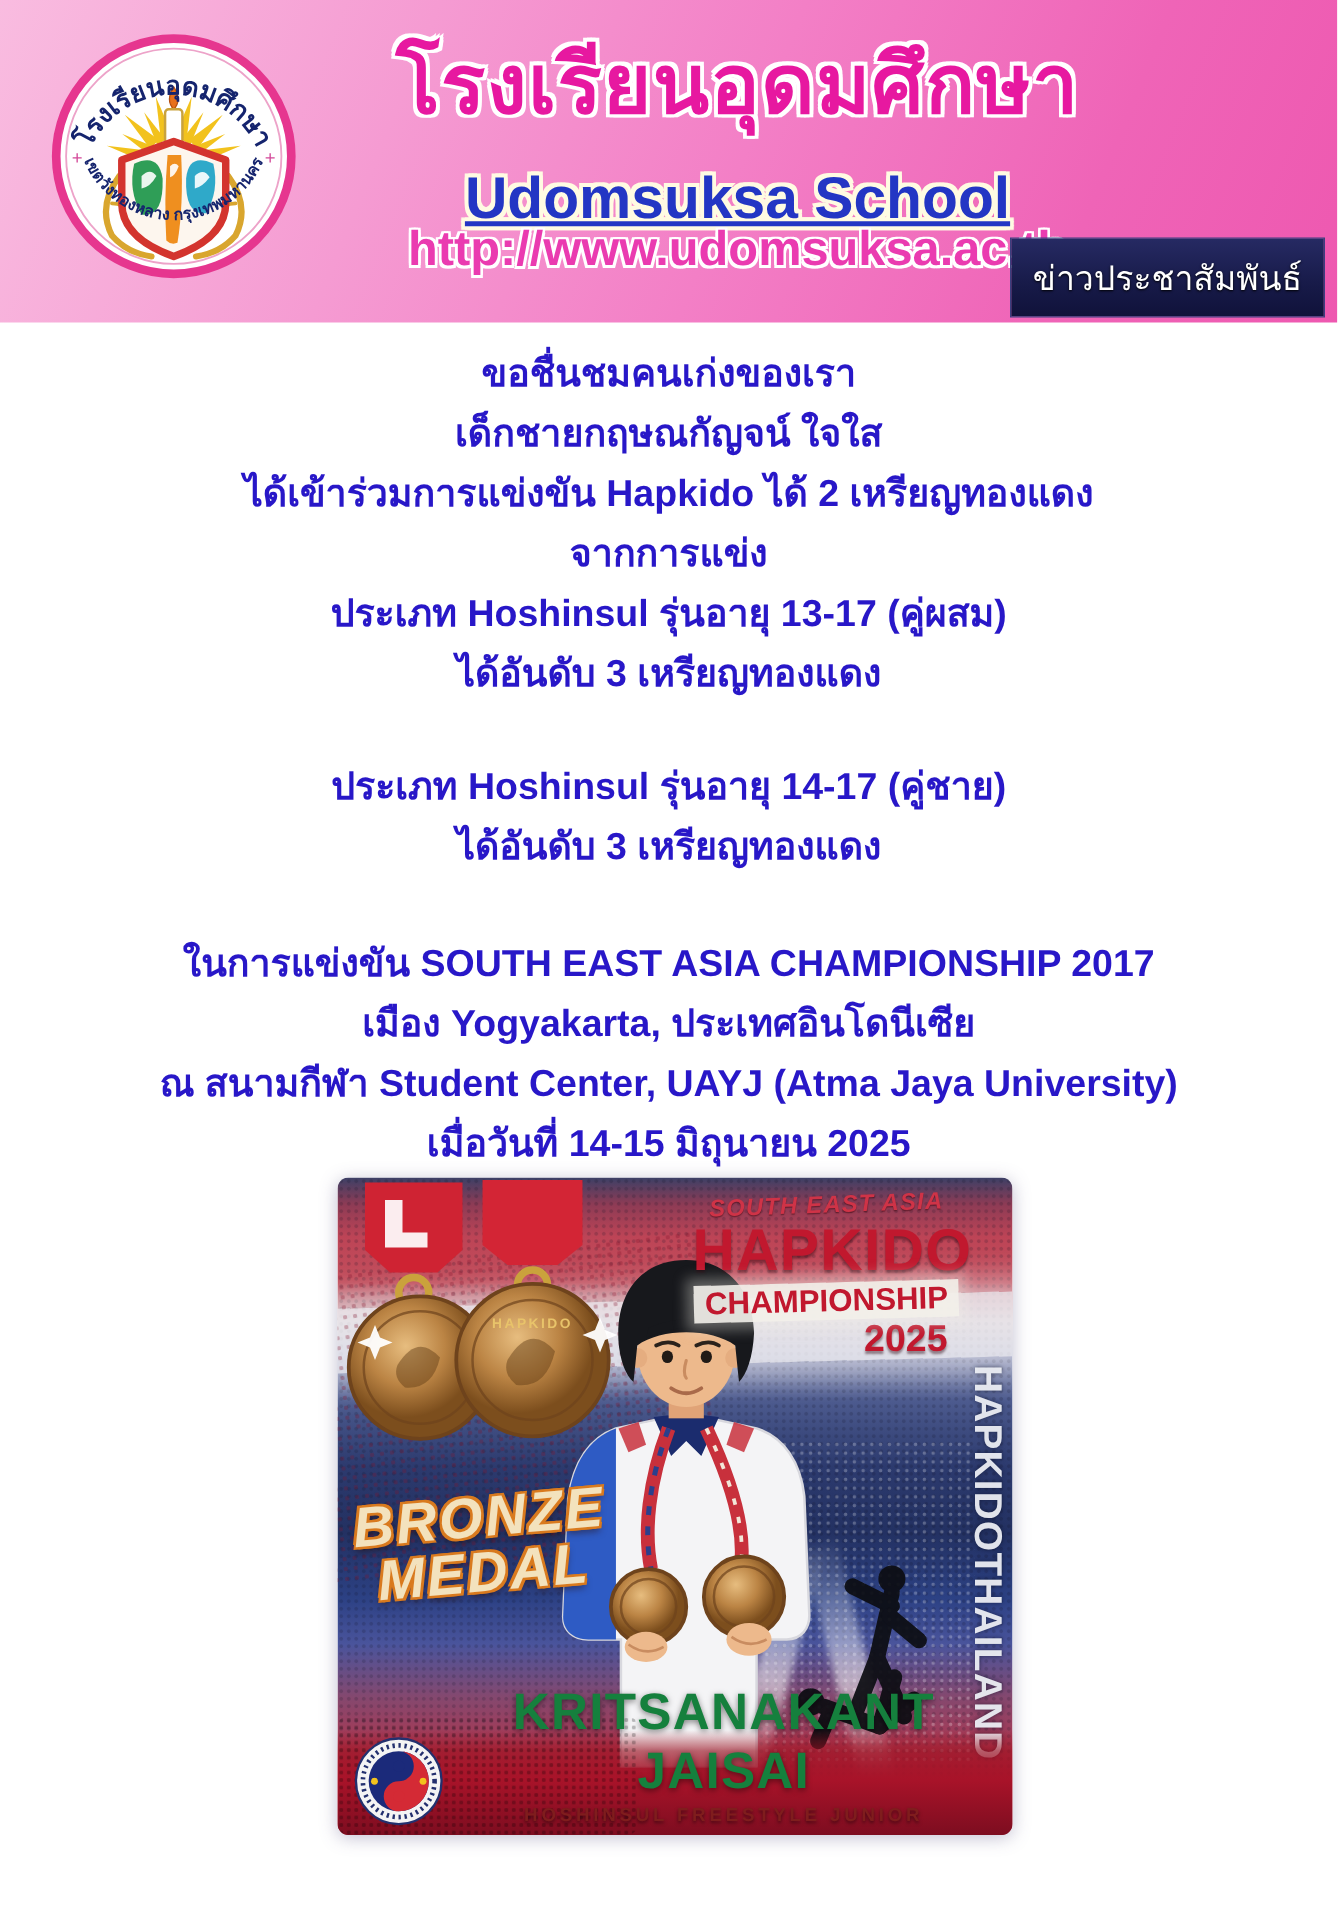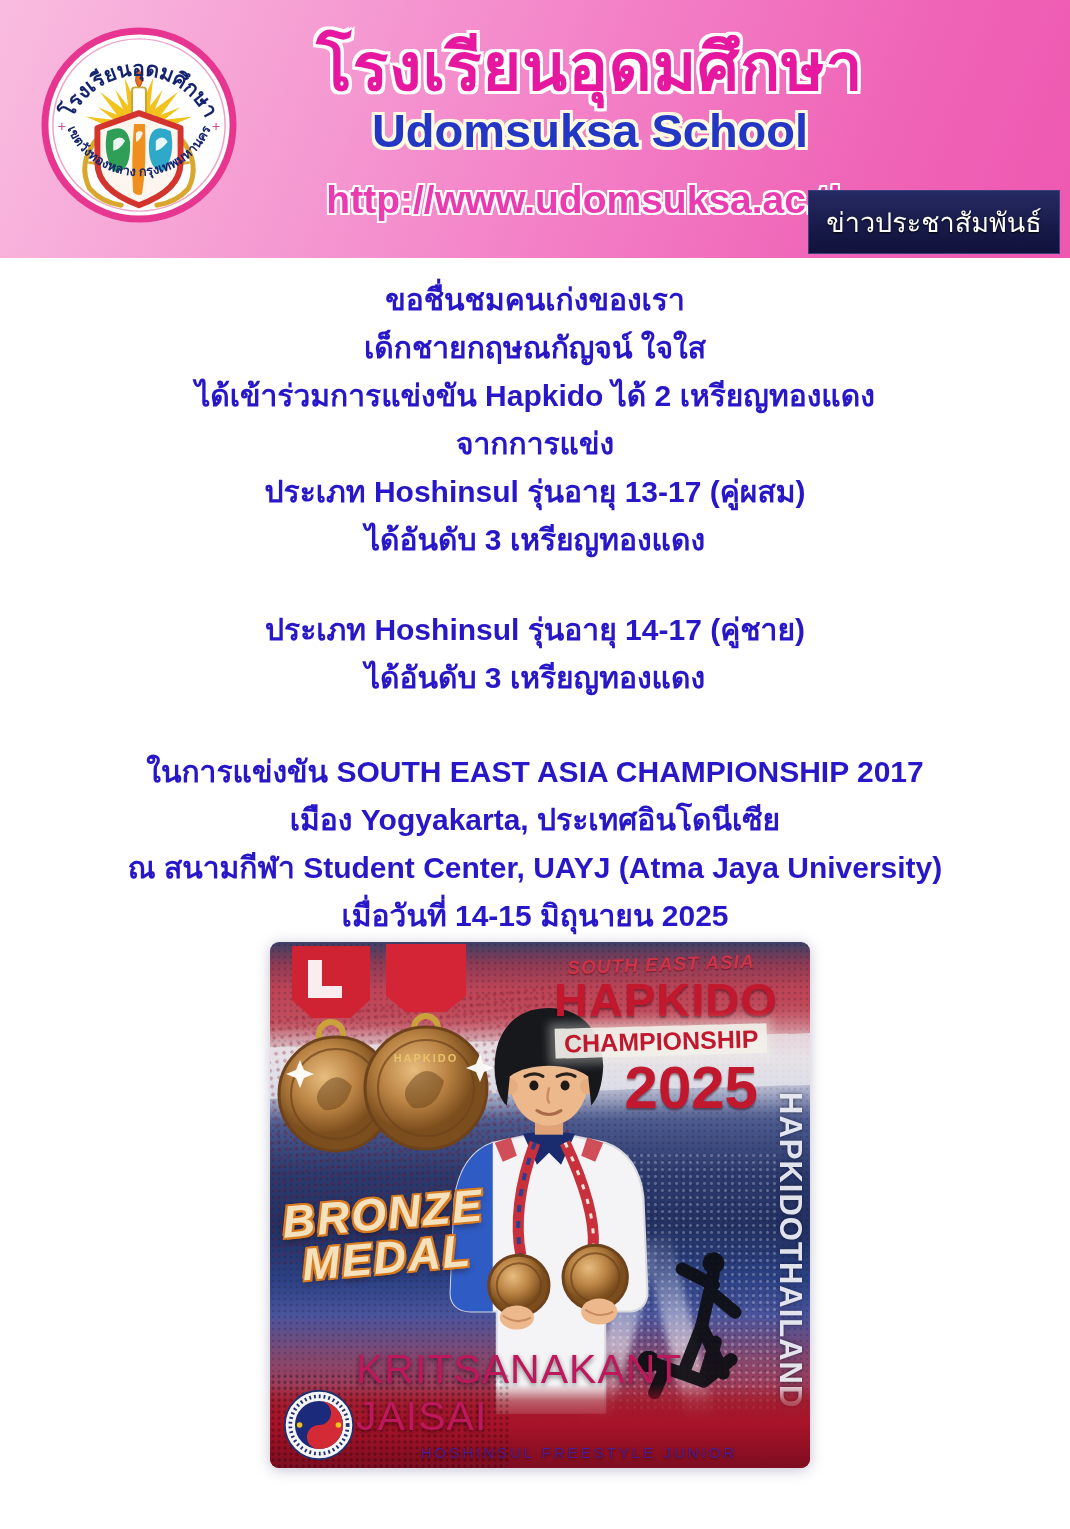--- a/index.html
+++ b/index.html
@@ -6,22 +6,22 @@
   #page{position:relative;width:1070px;height:1529px;background:#ffffff;overflow:hidden;
         font-family:"Liberation Sans","DejaVu Sans",sans-serif;}
 
   
   #header{position:absolute;left:0;top:0;width:1070px;height:258px;
     background:linear-gradient(112deg,#f9bce0 0%,#f59bd2 30%,#f37fc6 55%,#ef64b7 80%,#ee58b0 100%);}
   #school-logo{position:absolute;left:40px;top:26px;width:198px;height:198px;}
   .h-text{position:absolute;left:150px;width:880px;text-align:center;font-weight:700;}
   #h-title{top:26px;font-size:66px;line-height:1.25;color:#e718a0;letter-spacing:1px;
     text-shadow:-3px -3px 0 #fff,3px -3px 0 #fff,-3px 3px 0 #fff,3px 3px 0 #fff,0 -3px 0 #fff,0 3px 0 #fff,-3px 0 0 #fff,3px 0 0 #fff;}
-  #h-sub{top:103px;font-size:47px;color:#2336c4;
-    text-shadow:-3px -3px 0 #fffbe2,3px -3px 0 #fffbe2,-3px 3px 0 #fffbe2,3px 3px 0 #fffbe2,0 -3px 0 #fffbe2,0 3px 0 #fffbe2,-3px 0 0 #fffbe2,3px 0 0 #fffbe2;}
+  #h-sub{top:130px;font-size:47px;color:#2336c4;
+    text-shadow:-3px -3px 0 #fffbe2,3px -3px 0 #fffbe2,-3px 3px 0 #fffbe2,3px 3px 0 #fffbe2,0 -3px 0 #fffbe2,0 3px 0 #fffbe2,-3px 0 0 #fffbe2,3px 0 0 #fffbe2;text-decoration:underline;}
   #h-url{top:178px;font-size:39px;color:#ea3bb0;
     text-shadow:-2px -2px 0 #fff,2px -2px 0 #fff,-2px 2px 0 #fff,2px 2px 0 #fff,0 -2px 0 #fff,0 2px 0 #fff,-2px 0 0 #fff,2px 0 0 #fff;}
   #news-badge{position:absolute;right:10px;top:190px;width:250px;height:62px;
     background:linear-gradient(180deg,#262a63 0%,#171a48 60%,#10123a 100%);
     border:1px solid #3b3f7e;display:flex;align-items:center;justify-content:center;
     color:#ffffff;font-size:27px;font-weight:400;text-shadow:0 1px 2px #000;}
 
   
   #announce{position:absolute;left:0;top:276px;width:1070px;text-align:center;
     color:#2817c8;font-weight:700;font-size:30px;}
@@ -54,42 +54,42 @@
   .beam2{left:396px;transform:rotate(-14deg);}
 
   #event-block{position:absolute;top:12px;right:42px;width:214px;text-align:center;}
   .ev-region{font-size:19px;font-weight:800;font-style:italic;color:#cf3347;letter-spacing:1px;
     transform:rotate(-2deg);text-shadow:0 1px 1px rgba(60,0,10,.5);}
   .ev-name{font-size:47px;font-weight:900;color:#c1182e;letter-spacing:1px;line-height:1.0;
     text-shadow:0 2px 2px rgba(40,0,10,.45);}
   .ev-type{display:inline-block;font-size:25px;font-weight:900;color:#c1182e;line-height:1.05;
     background:rgba(242,240,233,.93);padding:2px 9px;transform:rotate(-1.5deg);margin-top:3px;
     box-shadow:0 0 10px 6px rgba(242,240,233,.35);}
-  .ev-year{font-size:60px;font-weight:900;color:#c1182e;text-align:right;padding-right:10px;line-height:1.05;
+  .ev-year{font-size:30px;font-weight:900;color:#c1182e;text-align:right;padding-right:10px;line-height:1.05;
     text-shadow:0 2px 2px rgba(40,0,10,.45);}
 
   #side-text{position:absolute;right:2px;top:150px;height:352px;writing-mode:vertical-rl;
     font-size:31px;font-weight:800;letter-spacing:1px;color:rgba(240,242,248,.93);
     text-shadow:0 0 4px rgba(10,15,40,.6);}
 
   #bronze-label{position:absolute;left:14px;top:250px;transform:rotate(-5deg);
     font-style:italic;font-weight:900;font-size:45px;line-height:.98;letter-spacing:2px;
     color:#f3e2bd;text-align:center;
     text-shadow:-2px -2px 0 #d97a1e,2px -2px 0 #d97a1e,-2px 2px 0 #d97a1e,2px 2px 0 #d97a1e,0 4px 6px rgba(40,10,0,.5);}
 
   #medal-cluster{position:absolute;left:4px;top:0px;width:248px;height:238px;}
   #athlete-photo{position:absolute;left:128px;top:50px;width:302px;height:422px;}
   #action-photo{position:absolute;left:296px;top:298px;width:236px;height:180px;opacity:.92;}
 
   .bottom-band{position:absolute;left:0;right:0;bottom:0;height:84px;
     background:linear-gradient(180deg,rgba(150,15,30,0) 0%,rgba(155,18,34,.65) 20%,#a81329 48%,#7d0d20 100%);}
-  #athlete-name{position:absolute;left:86px;right:8px;bottom:28px;color:#be185d;
-    font-weight:400;font-size:41px;letter-spacing:1px;text-shadow:0 2px 5px rgba(0,0,0,.5);}
-  #athlete-cat{position:absolute;left:86px;right:8px;bottom:7px;text-align:center;color:#4c1d95;
-    font-weight:400;font-size:15px;letter-spacing:3px;text-shadow:0 1px 3px rgba(0,0,0,.5);}
+  #athlete-name{position:absolute;left:86px;right:8px;bottom:28px;text-align:center;color:#15803d;
+    font-weight:700;font-size:41px;letter-spacing:1px;text-shadow:0 2px 5px rgba(0,0,0,.5);}
+  #athlete-cat{position:absolute;left:86px;right:8px;bottom:7px;text-align:center;color:#7f1d1d;
+    font-weight:700;font-size:15px;letter-spacing:3px;text-shadow:0 1px 3px rgba(0,0,0,.5);}
   #fed-logo{position:absolute;left:12px;bottom:6px;width:74px;height:74px;}
 </style>
 </head>
 <body>
 
 <div id="page">
 
   <div id="header">
 
     <svg id="school-logo" viewBox="0 0 200 200">

